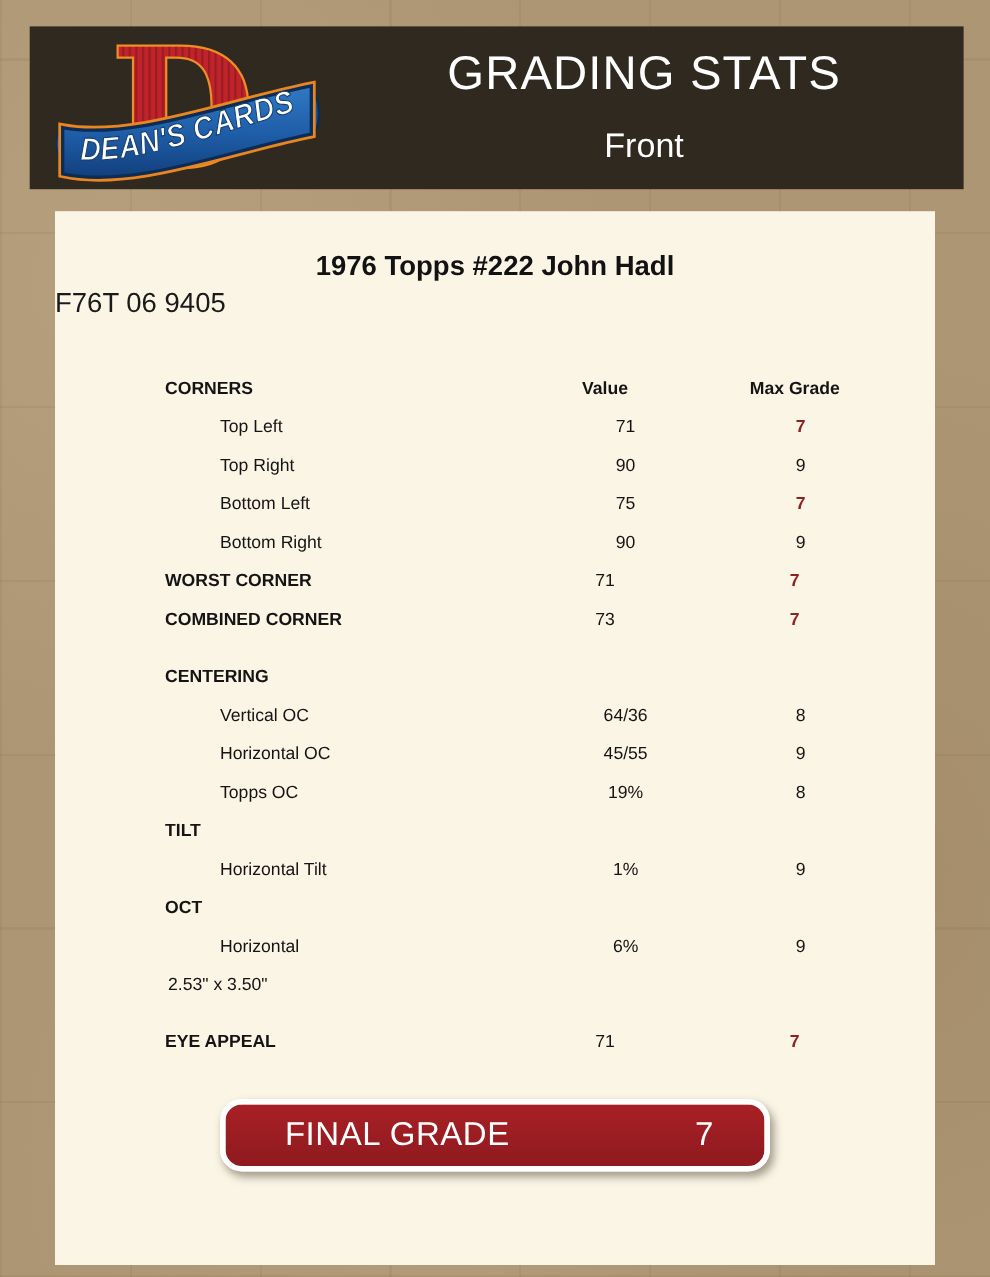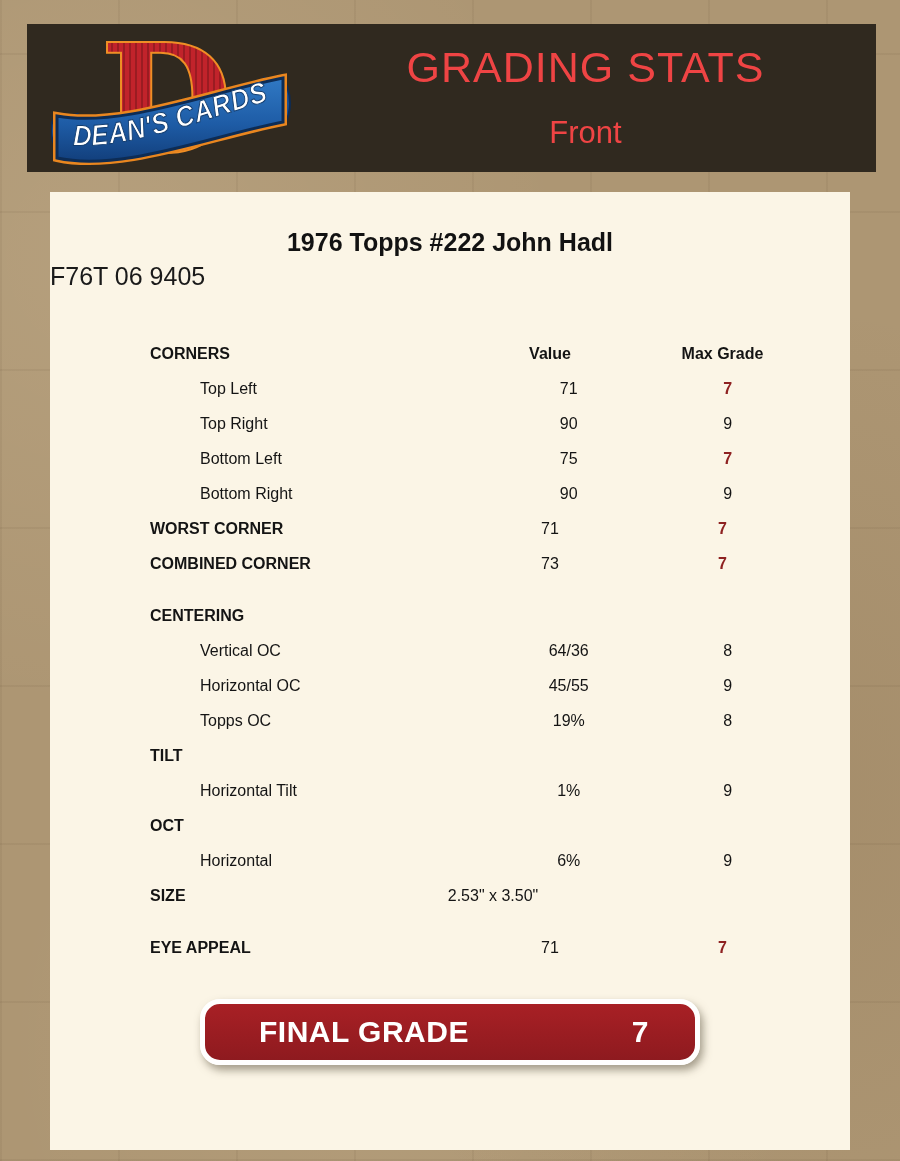--- a/index.html
+++ b/index.html
@@ -9,21 +9,21 @@
     background-image:
       repeating-linear-gradient(90deg, rgba(60,40,20,0.06) 0 2px, rgba(0,0,0,0) 2px 118px),
       repeating-linear-gradient(0deg, rgba(60,40,20,0.06) 0 2px, rgba(0,0,0,0) 2px 158px),
       radial-gradient(circle at 12% 22%, rgba(255,240,210,0.10), rgba(0,0,0,0) 38%),
       radial-gradient(circle at 85% 68%, rgba(90,60,30,0.10), rgba(0,0,0,0) 45%),
       radial-gradient(circle at 45% 90%, rgba(255,240,210,0.07), rgba(0,0,0,0) 35%);
   }
   .header{position:absolute;left:27px;top:24px;width:849px;height:148px;background:#30291f;display:flex;}
   .logo-wrap{position:relative;width:268px;height:148px;flex:0 0 auto;}
   .logo{position:absolute;left:24px;top:4px;}
-  .header-text{flex:1;display:flex;flex-direction:column;align-items:center;justify-content:center;color:#ef4444;}
+  .header-text{flex:1;display:flex;flex-direction:column;align-items:center;justify-content:center;color:#ffffff;}
   .header-title{font-size:43px;line-height:1.05;letter-spacing:1px;}
   .header-sub{font-size:31px;margin-top:24px;}
 
   .panel{position:absolute;left:50px;top:192px;width:800px;height:958px;background:#fbf5e6;}
   .card-title{margin-top:36px;text-align:center;font-size:25px;font-weight:bold;color:#121212;}
   .card-code{margin-top:5px;text-align:left;font-size:25px;color:#1a1a1a;}
 
   .stats{margin:45px 0 0 100px;width:640px;font-size:16px;color:#141414;}
   .trow{display:flex;height:35px;align-items:center;}
   .trow .label{width:295px;white-space:nowrap;}
@@ -33,21 +33,21 @@
   .indent{padding-left:50px;}
   .red{color:#8e2121;font-weight:bold;}
   .gap{margin-top:17px;}
   .size-row .value{transform:translateX(-57px);}
 
   .final{box-sizing:border-box;margin:34px auto 0;width:500px;height:66px;
     background:linear-gradient(#a82025,#8e1a1f);
     border:5px solid #ffffff;border-radius:20px;
     box-shadow:3px 5px 8px rgba(90,80,60,0.55);
     display:flex;align-items:center;justify-content:space-between;
-    padding:0 46px 0 54px;color:#fff;font-size:30px;font-weight:bold;letter-spacing:0.5px;}
+    padding:0 46px 0 54px;color:#fff;font-size:30px;font-weight:normal;letter-spacing:0.5px;}
 </style>
 </head>
 <body>
 
 <div class="page">
 
   <div class="header">
     <div class="logo-wrap">
       <svg class="logo" width="240" height="140" viewBox="0 0 240 140">
         <defs>
@@ -152,21 +152,20 @@
           <div class="label bold">OCT</div>
           <div class="value"></div>
           <div class="max"></div>
         </div>
         <div class="trow">
           <div class="label indent">Horizontal</div>
           <div class="value">6%</div>
           <div class="max">9</div>
         </div>
         <div class="trow size-row">
-          <div class="label bold">SIZE</div>
           <div class="value">2.53" x 3.50"</div>
           <div class="max"></div>
         </div>
         <div class="trow gap">
           <div class="label bold">EYE APPEAL</div>
           <div class="value">71</div>
           <div class="max red">7</div>
         </div>
       </div>
 

